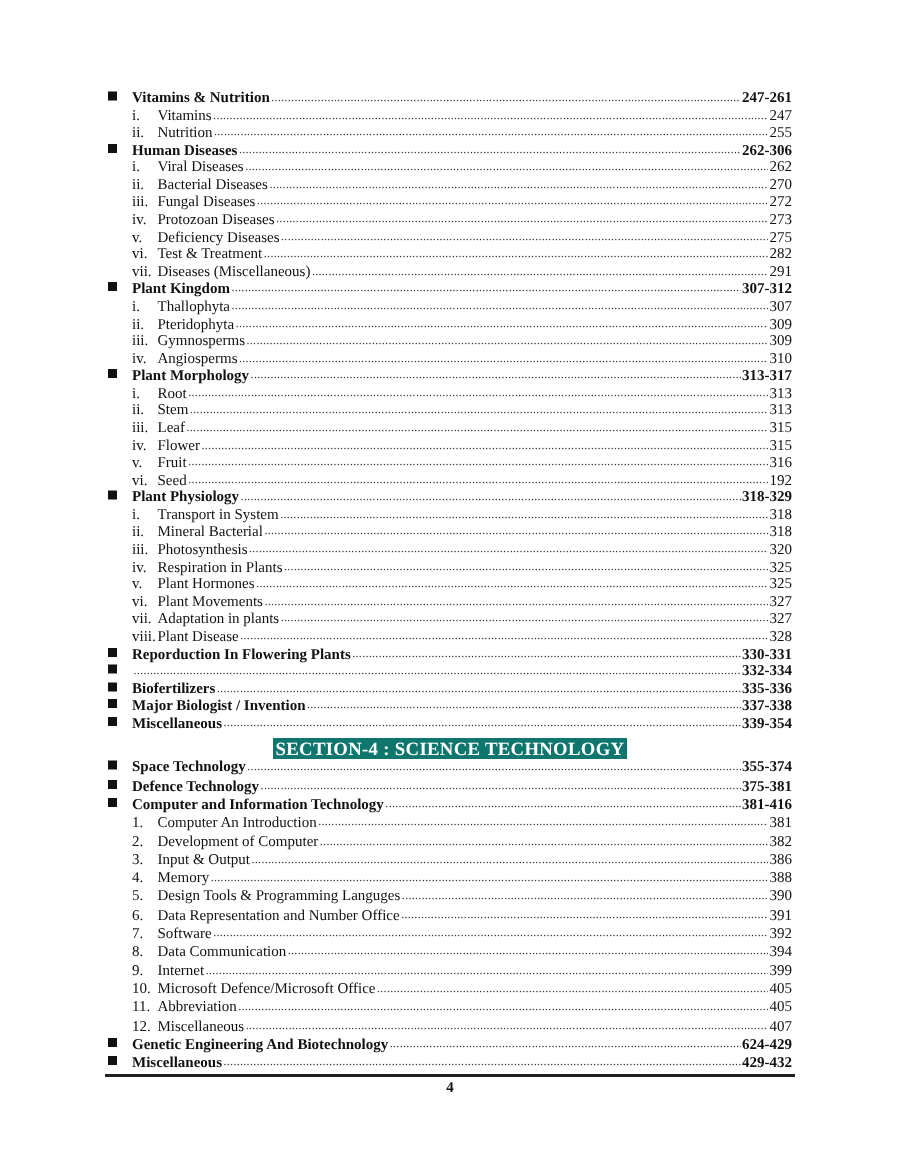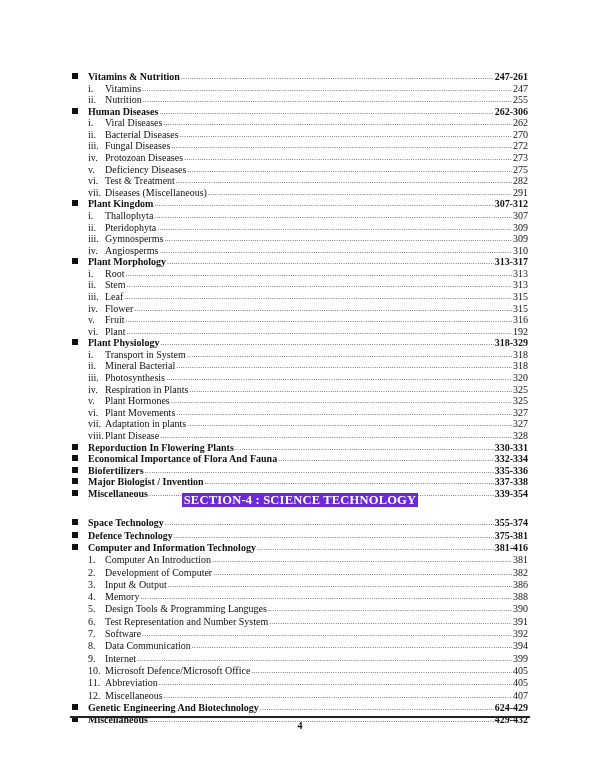--- a/index.html
+++ b/index.html
@@ -9,23 +9,23 @@
     .row { position: relative; display: flex; align-items: baseline; height: 11.58px;
       font-size: 10px; line-height: 11.58px; white-space: nowrap; }
     .row.lower { height: 12.3px; line-height: 12.3px; }
     .bullet { width: 16px; flex: 0 0 16px; font-size: 8px; }
     .bullet::before { content: ""; display: inline-block; width: 6px; height: 6px; background: #111; vertical-align: 1px; }
     .num { width: 17px; flex: 0 0 17px; margin-left: 16px; }
     .label { flex: 0 0 auto; text-align: right; }
     .main .label, .main .pages { font-weight: bold; }
     .dots { flex: 1 1 auto; overflow: hidden; margin: 0 1px; position: relative; top: -1px; }
     .dots::before { content: "................................................................................................................................................................................................................................................................................................................................................................"; letter-spacing: 0.2px; font-size: 8px; color: #333; }
-    .pages { flex: 0 0 auto; text-align: right; margin-top: 11px; }
+    .pages { flex: 0 0 auto; text-align: right; }
     .section-head { position: relative; height: 16px; margin: 2px 0 0 0; text-align: center; }
-    .section-head span { display: inline-block; background: #6d28d9; color: #fff; font-weight: bold;
+    .section-head span { display: inline-block; background: #0f766e; color: #fff; font-weight: bold;
       font-size: 12.5px; line-height: 14px; padding: 0 2px; letter-spacing: 0.2px; }
     .rule { position: absolute; left: 70px; width: 460px; top: 716px; height: 0; border-top: 2px solid #222; }
     .page-number { position: absolute; left: 0; width: 600px; top: 720px; text-align: center;
       font-weight: bold; font-size: 10px; }
   </style>
 </head>
 <body>
 
 <div class="toc">
   <div id="part-a">
@@ -156,21 +156,21 @@
         <span class="pages">315</span>
       </div>
       <div class="row sub">
         <span class="num">v.</span>
         <span class="label">Fruit</span>
         <span class="dots"></span>
         <span class="pages">316</span>
       </div>
       <div class="row sub">
         <span class="num">vi.</span>
-        <span class="label">Plant</span>
+        <span class="label">Seed</span>
         <span class="dots"></span>
         <span class="pages">192</span>
       </div>
       <div class="row main">
         <span class="bullet"></span>
         <span class="label">Plant Physiology</span>
         <span class="dots"></span>
         <span class="pages">318-329</span>
       </div>
       <div class="row sub">
@@ -222,21 +222,20 @@
         <span class="pages">328</span>
       </div>
       <div class="row main">
         <span class="bullet"></span>
         <span class="label">Reporduction In Flowering Plants</span>
         <span class="dots"></span>
         <span class="pages">330-331</span>
       </div>
       <div class="row main">
         <span class="bullet"></span>
-        <span class="label">Economical Importance of Flora And Fauna</span>
         <span class="dots"></span>
         <span class="pages">332-334</span>
       </div>
       <div class="row main">
         <span class="bullet"></span>
         <span class="label">Biofertilizers</span>
         <span class="dots"></span>
         <span class="pages">335-336</span>
       </div>
       <div class="row main">
@@ -299,21 +298,21 @@
         <span class="pages">388</span>
       </div>
       <div class="row sub lower">
         <span class="num">5.</span>
         <span class="label">Design Tools &amp; Programming Languges</span>
         <span class="dots"></span>
         <span class="pages">390</span>
       </div>
       <div class="row sub lower">
         <span class="num">6.</span>
-        <span class="label">Test Representation and Number System</span>
+        <span class="label">Data Representation and Number Office</span>
         <span class="dots"></span>
         <span class="pages">391</span>
       </div>
       <div class="row sub lower">
         <span class="num">7.</span>
         <span class="label">Software</span>
         <span class="dots"></span>
         <span class="pages">392</span>
       </div>
       <div class="row sub lower">

